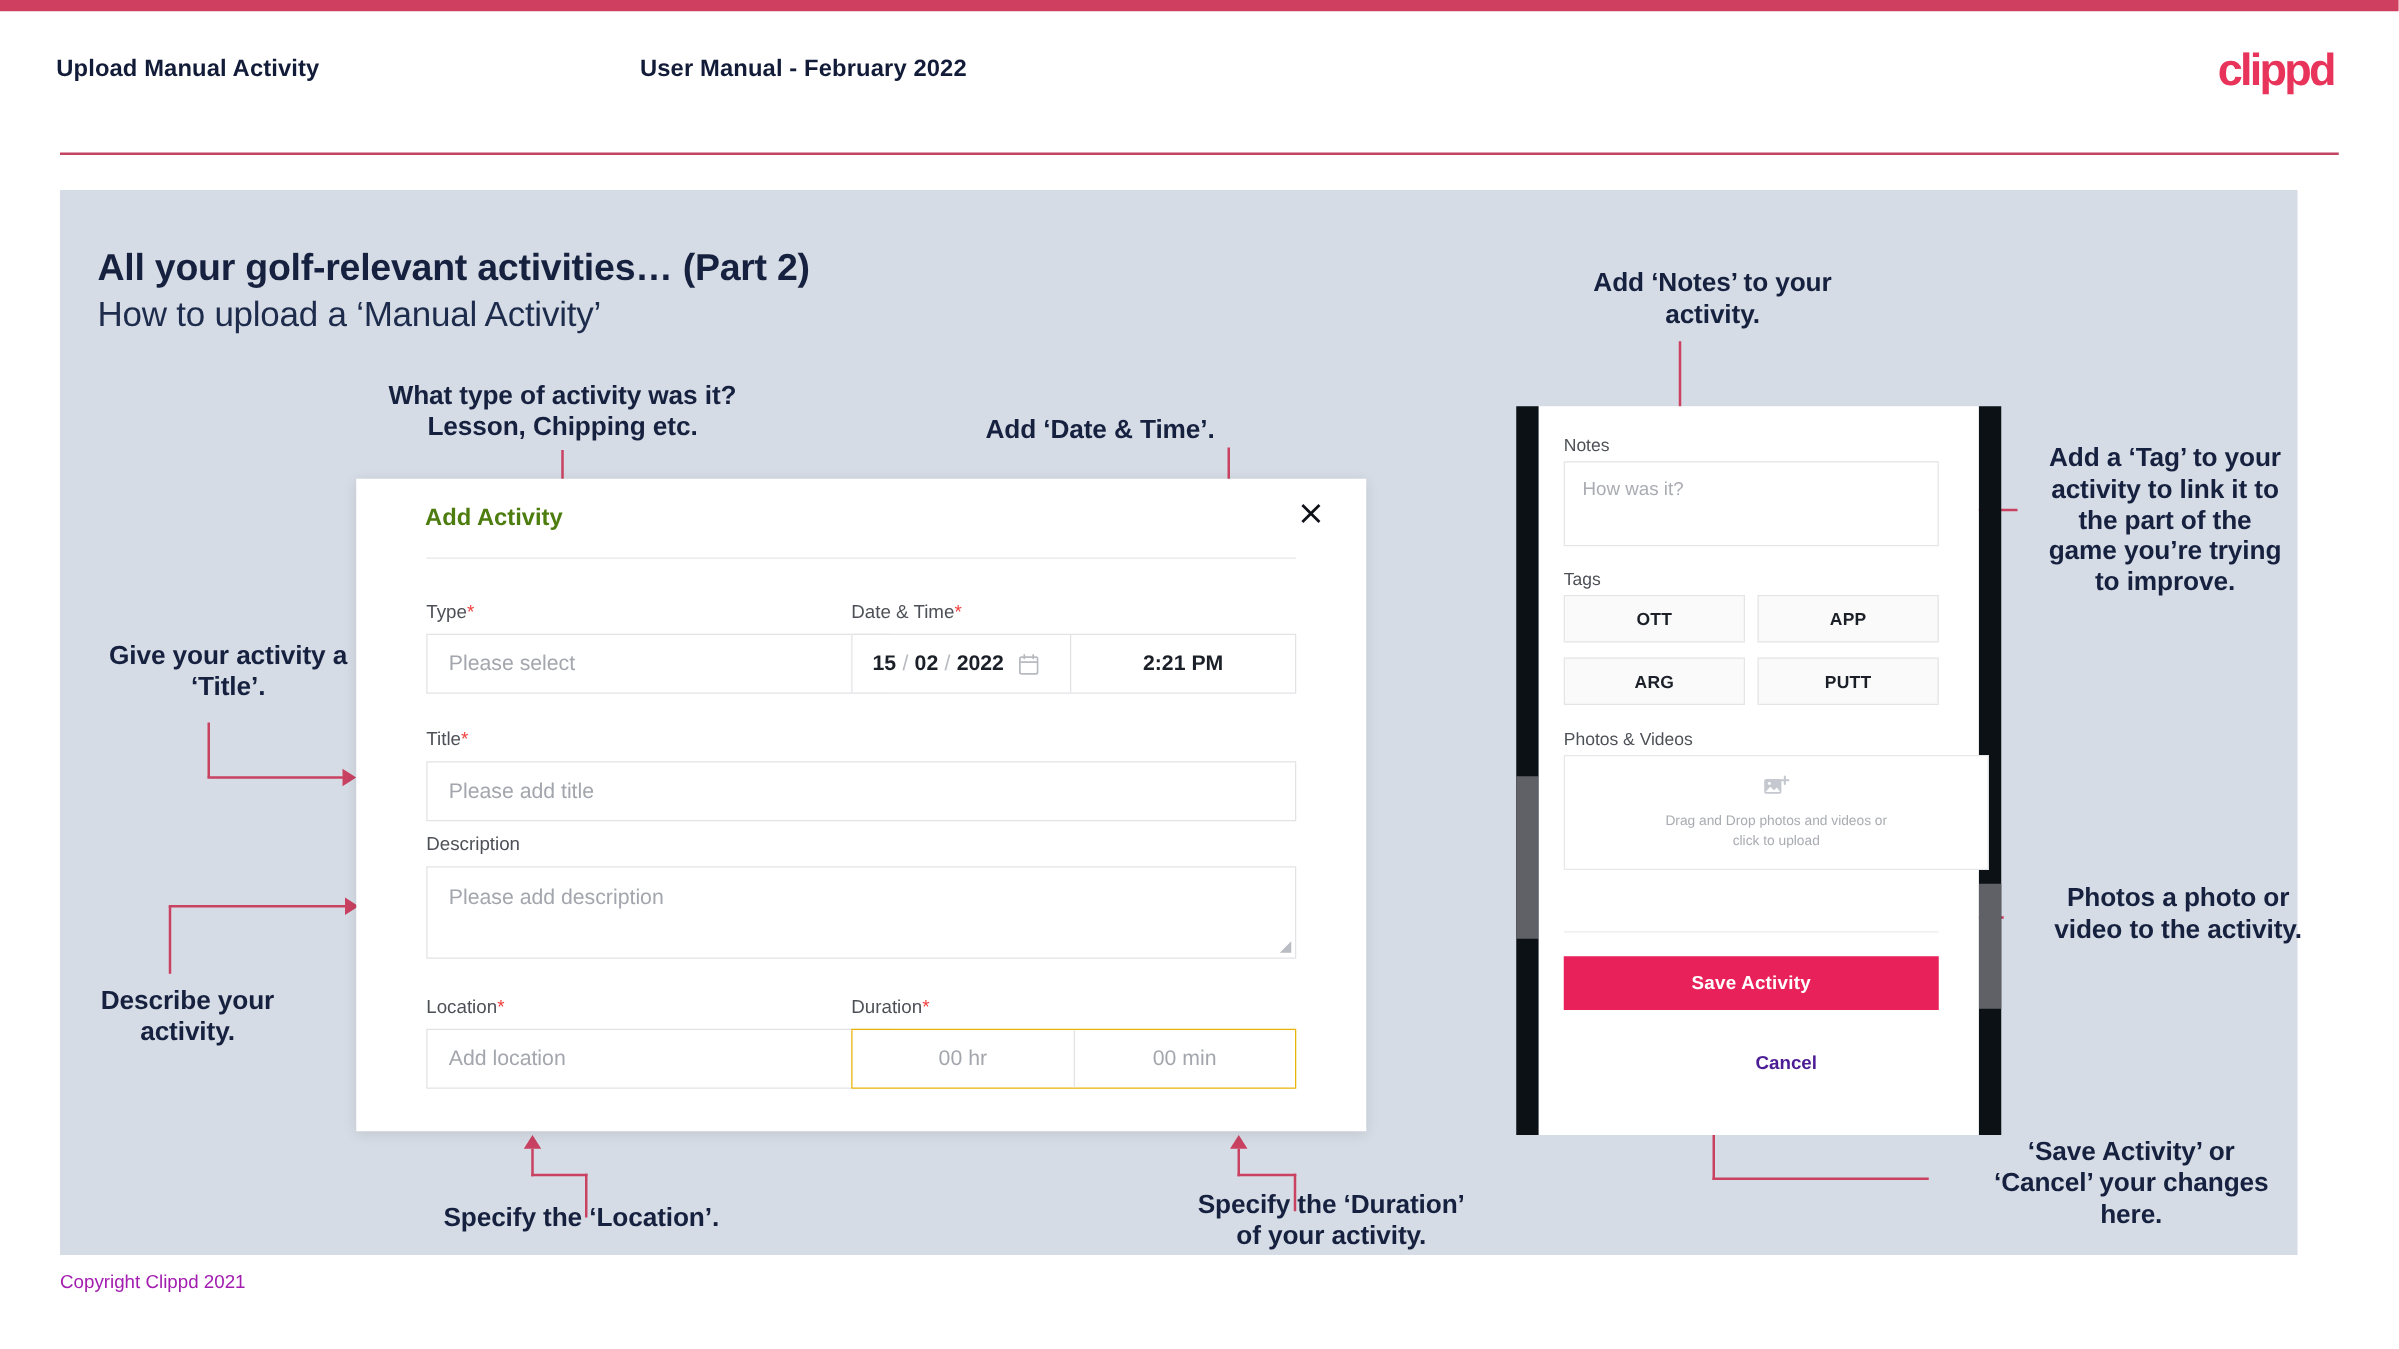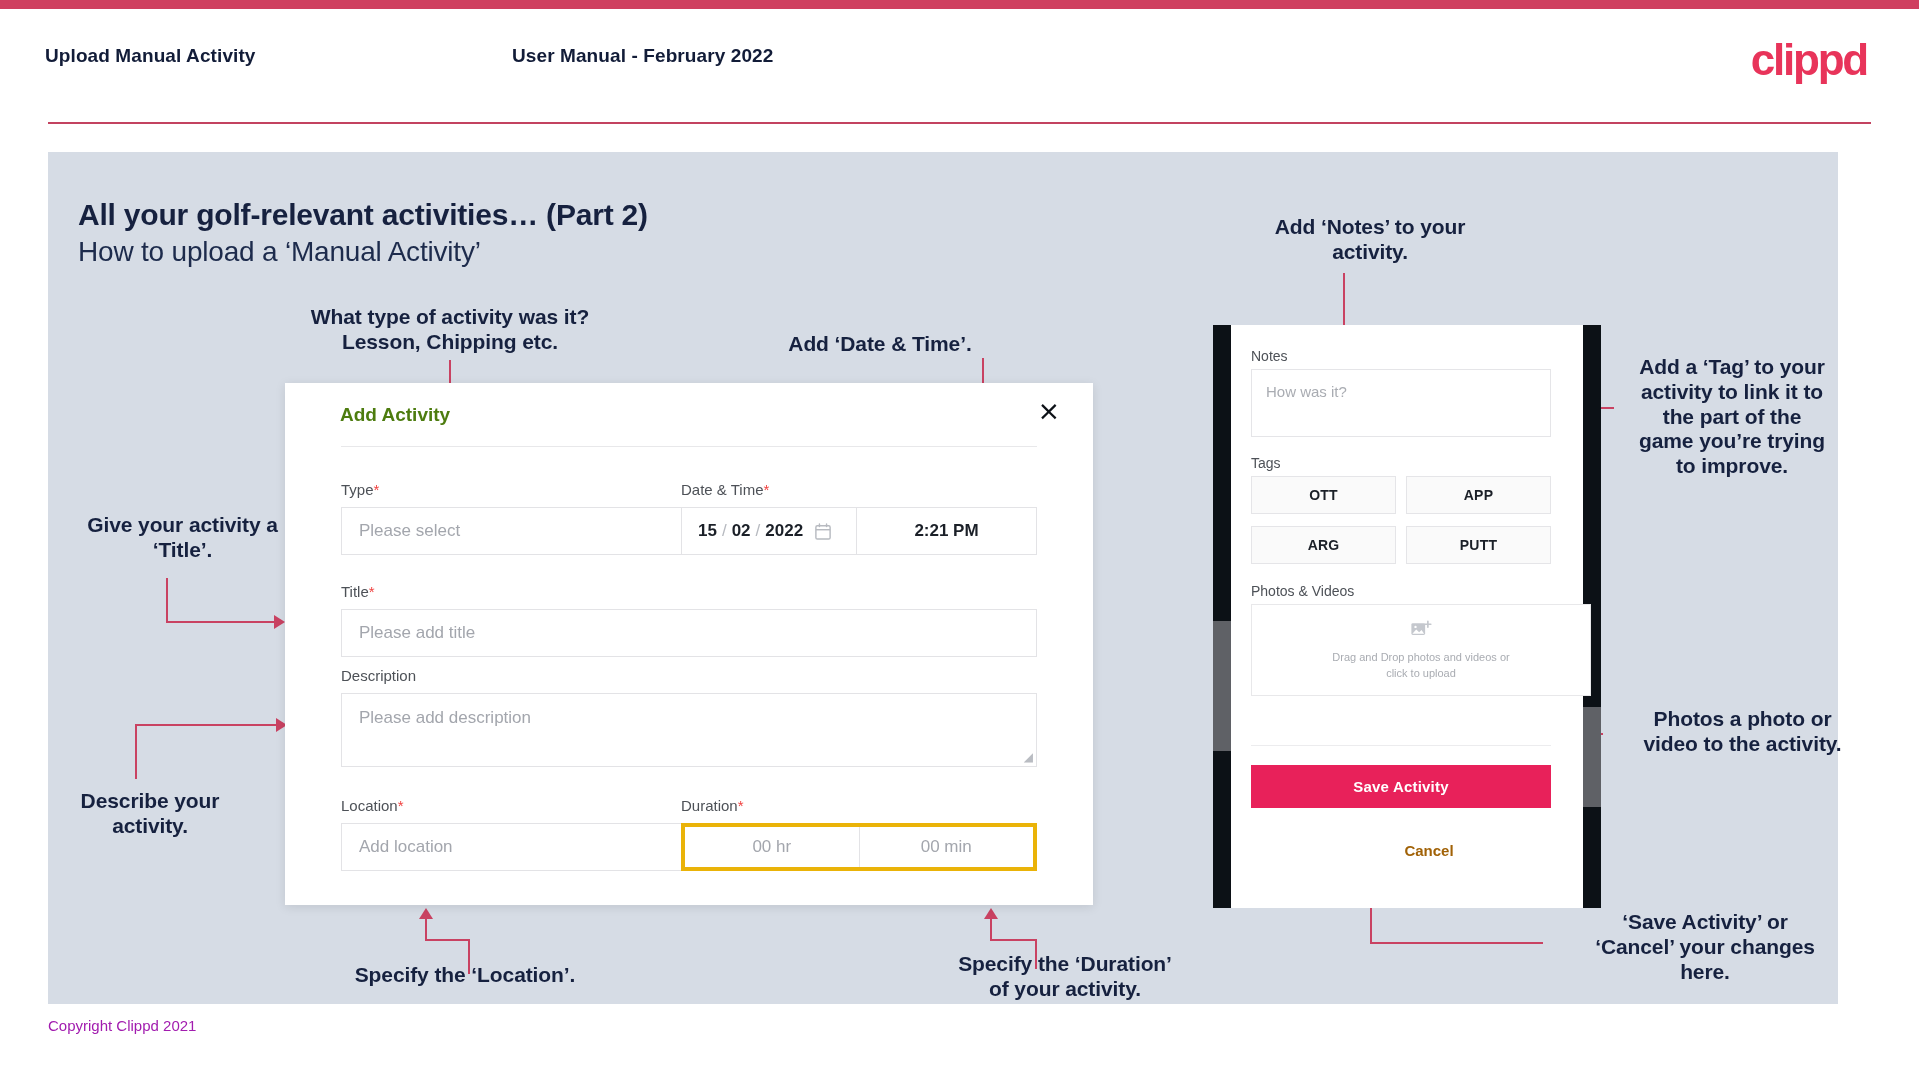--- a/index.html
+++ b/index.html
@@ -21,21 +21,21 @@
   .header-title {
     position:absolute; left:45px; top:45px;
     font-size:19px; font-weight:600; color:#121c38; letter-spacing:.1px;
   }
   .header-subtitle {
     position:absolute; left:512px; top:45px;
     font-size:19px; font-weight:600; color:#121c38; letter-spacing:.1px;
   }
   .logo {
     position:absolute; right:52px; top:38px;
-    font-size:44px; font-weight:700; color:#e8345a;
+    font-size:36px; font-weight:700; color:#e8345a;
     letter-spacing:-2.2px; line-height:1;
   }
   .header-rule {
     position:absolute; left:48px; top:122px; width:1823px; height:2px;
     background:#c34360;
   }
 
   
   .slide {
     position:absolute; left:48px; top:152px; width:1790px; height:852px;
@@ -113,21 +113,21 @@
     border-right:1px solid #e3e3e6; padding-left:16px;
     font-size:17px; font-weight:700; color:#1b2028;
   }
   .dt-date .sl { color:#b7bac0; font-weight:400; margin:0 5px; }
   .cal-ico { margin-left:12px; width:16px; height:17px; }
   .dt-time {
     flex:1; display:flex; align-items:center; justify-content:center;
     font-size:17px; font-weight:700; color:#1b2028;
   }
 
-  .dur-box { position:absolute; border:4px solid #eab308; background:#fff; display:flex;text-align:right; }
+  .dur-box { position:absolute; border:1px solid #eab308; background:#fff; display:flex;text-align:right; }
   .dur-half {
     flex:1; display:flex; align-items:center; justify-content:center;
     font-size:17px; color:#a3a6ad;
   }
   .dur-half.first { border-right:1px solid #e3e3e6; }
 
   .ta-box {
     position:absolute; border:1px solid #e3e3e6; background:#fff;
     font-size:17px; color:#a3a6ad; padding:14px 0 0 17px;
   }
@@ -166,21 +166,21 @@
     font-size:11px; color:#a9acb2; text-align:center; line-height:1.45; margin-top:9px;
   }
   .p-divider { position:absolute; height:1px; background:#ececee; }
   .save-btn {
     position:absolute; background:#e8215a; color:#fff;
     display:flex; align-items:center; justify-content:center;
     font-size:15px; font-weight:700; letter-spacing:.2px; cursor:pointer;
   }
   .cancel-btn {
     position:absolute; width:100%; text-align:center;
-    font-size:15px; font-weight:700; color:#a16207; cursor:pointer;padding-left:44px;
+    font-size:15px; font-weight:700; color:#4c1d95; cursor:pointer;padding-left:44px;
   }
 
   
   .footer {
     position:absolute; left:48px; top:1017px;
     font-size:15px; color:#a21caf;
   }
 </style>
 </head>
 <body>

